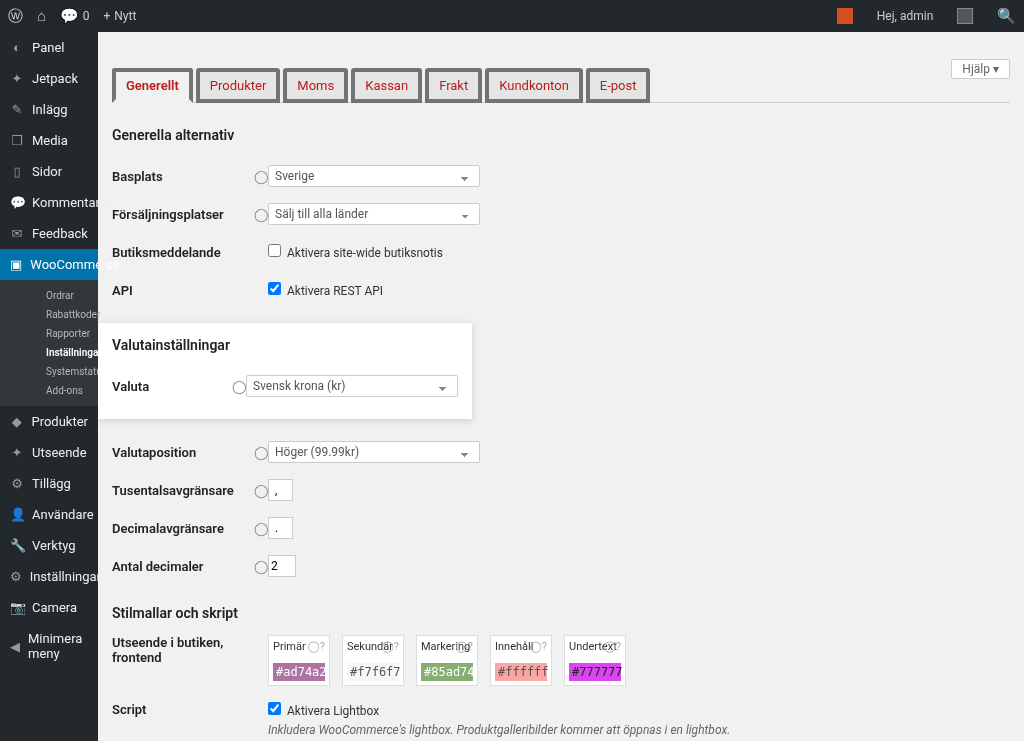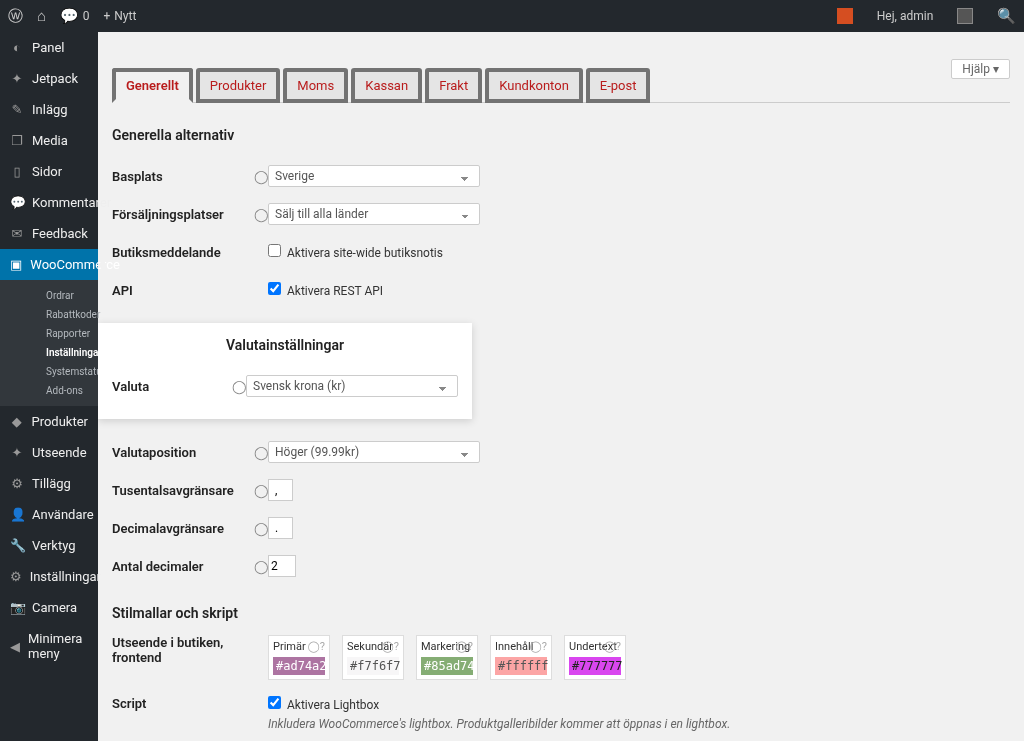--- a/index.html
+++ b/index.html
@@ -33,21 +33,21 @@
 .form-row .hint { color: #888; font-size: 13px; width: 14px; }
 .form-row .ctrl { flex: 1; }
 select { background: #fff; border: 1px solid #ccc; padding: 3px 6px; font-size: 12px; width: 212px; color: #555; border-radius: 2px; appearance: none; background-image: linear-gradient(45deg, transparent 50%, #888 50%), linear-gradient(135deg, #888 50%, transparent 50%); background-position: calc(100% - 14px) 11px, calc(100% - 10px) 11px; background-size: 4px 4px, 4px 4px; background-repeat: no-repeat; }
 input[type=text] { border: 1px solid #ccc; padding: 3px 6px; font-size: 12px; width: 25px; text-align: left; }
 input[type=number] { border: 1px solid #ccc; padding: 3px 2px; font-size: 12px; width: 28px; }
 input[type=checkbox] { margin-right: 6px; }
 .desc { font-style: italic; color: #666; font-size: 12px; margin: 5px 0 10px 0; }
 .highlight { background: #fff; box-shadow: 0 2px 8px rgba(0,0,0,0.15); padding: 14px 14px 14px 14px; margin: 0 -14px; }
 .color-row { display: flex; gap: 12px; }
 .color-box { border: 1px solid #ddd; background: #fff; padding: 4px; font-size: 11px; width: 62px; text-align: left; position: relative; }
-.color-box .cl { color: #333; display: block; margin-bottom: 4px; }
+.color-box .cl { color: #333; display: block; margin-bottom: 10px; }
 .color-box .sw { display: block; font-family: monospace; font-size: 12px; padding: 2px 3px; color: #222; }
 .color-box .h { position: absolute; top: 4px; right: 4px; color: #aaa; }
 .label-inline { font-size: 12px; color: #333; }
 </style>
 </head>
 <body>
 
 <div class="top-bar">
   <div class="left">
     <span class="ico">ⓦ</span>
@@ -181,21 +181,21 @@
         <div class="ctrl"><label class="label-inline"><input type="checkbox" style=""><span>Aktivera site-wide butiksnotis</span></label></div>
       </div>
 
       <div class="form-row">
         <div class="label">API</div>
         <div class="hint"></div>
         <div class="ctrl"><label class="label-inline"><input type="checkbox" checked="" style=""><span>Aktivera REST API</span></label></div>
       </div>
 
       <div class="highlight" style="margin-top:14px; width:374px; margin-left:-14px; padding-left:14px;">
-        <h3 style="margin-top:0;text-align:center;">Valutainställningar</h3>
+        <h3 style="margin-top:0;">Valutainställningar</h3>
         <div class="form-row" style="margin-bottom:0;">
           <div class="label">Valuta</div>
           <div class="hint">◯?</div>
           <div class="ctrl"><select><option>Svensk krona (kr)</option></select></div>
         </div>
       </div>
 
       <div class="form-row" style="margin-top:14px;">
         <div class="label">Valutaposition</div>
         <div class="hint">◯?</div>

